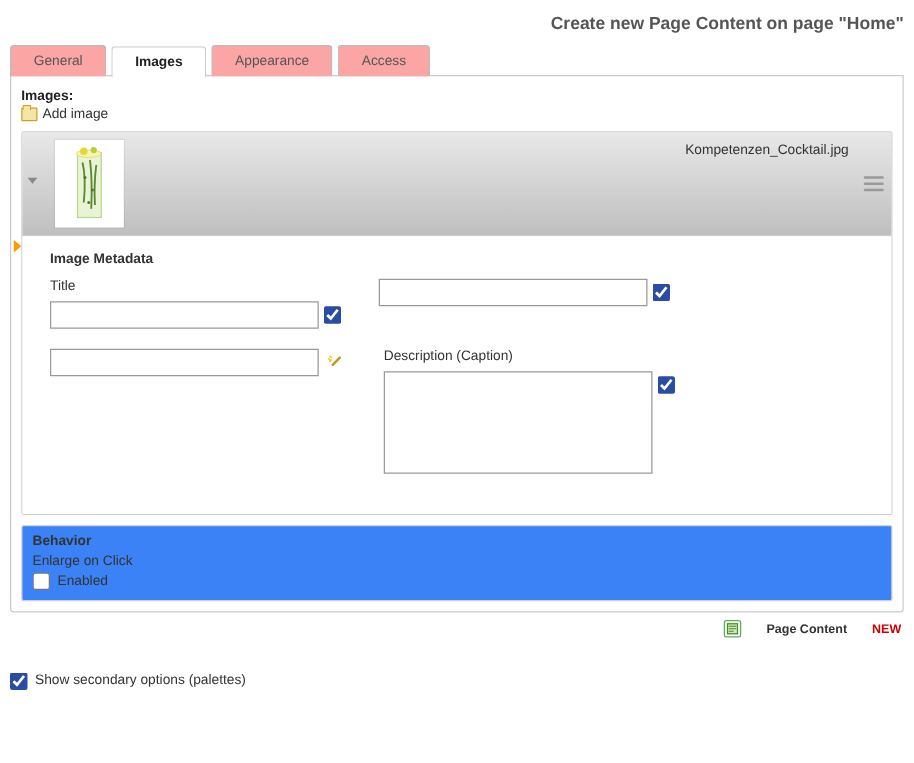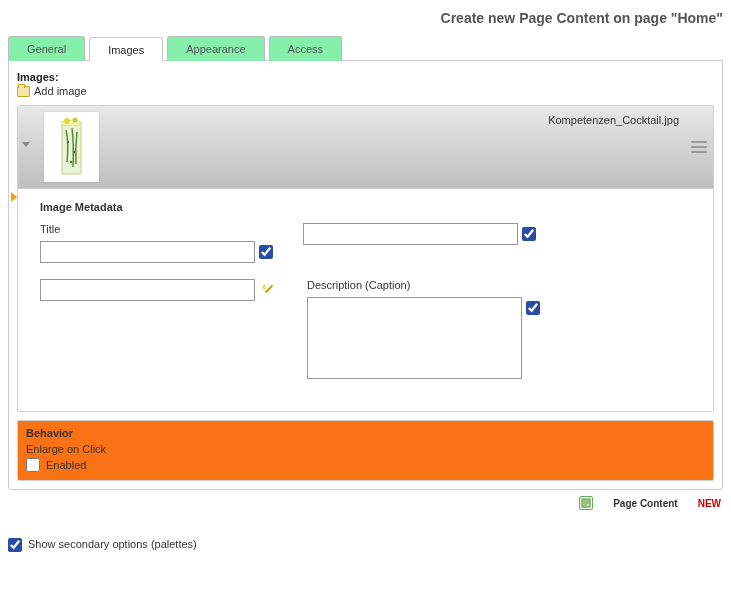--- a/index.html
+++ b/index.html
@@ -21,35 +21,36 @@
   }
   
   .tabs {
     display: flex;
     gap: 4px;
     position: relative;
     z-index: 2;
   }
   .tab {
     padding: 6px 18px;
-    background: #86efac;
+    background: #fca5a5;
     border: 1px solid #bbb;
     border-bottom: none;
     border-radius: 3px 3px 0 0;
     color: #555;
     cursor: pointer;
     font-size: 11px;
   }
   .tab.active {
     background: #fff;
     color: #222;
     border-color: #ccc;
     position: relative;
     top: 1px;
     z-index: 3;
+    font-weight: bold;
   }
   .panel {
     border: 1px solid #ccc;
     border-radius: 0 0 3px 3px;
     padding: 8px;
     background: #fff;
     position: relative;
     z-index: 1;
     margin-top: -1px;
   }
@@ -206,21 +207,21 @@
     width: 18px; height: 18px;
     display: inline-flex; align-items: center; justify-content: center;
     font-size: 14px;
     cursor: pointer;
     position: relative;
     top: 2px;
   }
   
   .behavior-box {
     border: 1px solid #d0d0d0;
-    background: #f97316;
+    background: #3b82f6;
     padding: 6px 8px 8px 8px;
     border-radius: 2px;
   }
   .behavior-title {
     font-weight: bold;
     margin-bottom: 4px;
   }
   .behavior-sub {
     margin-bottom: 3px;
   }

